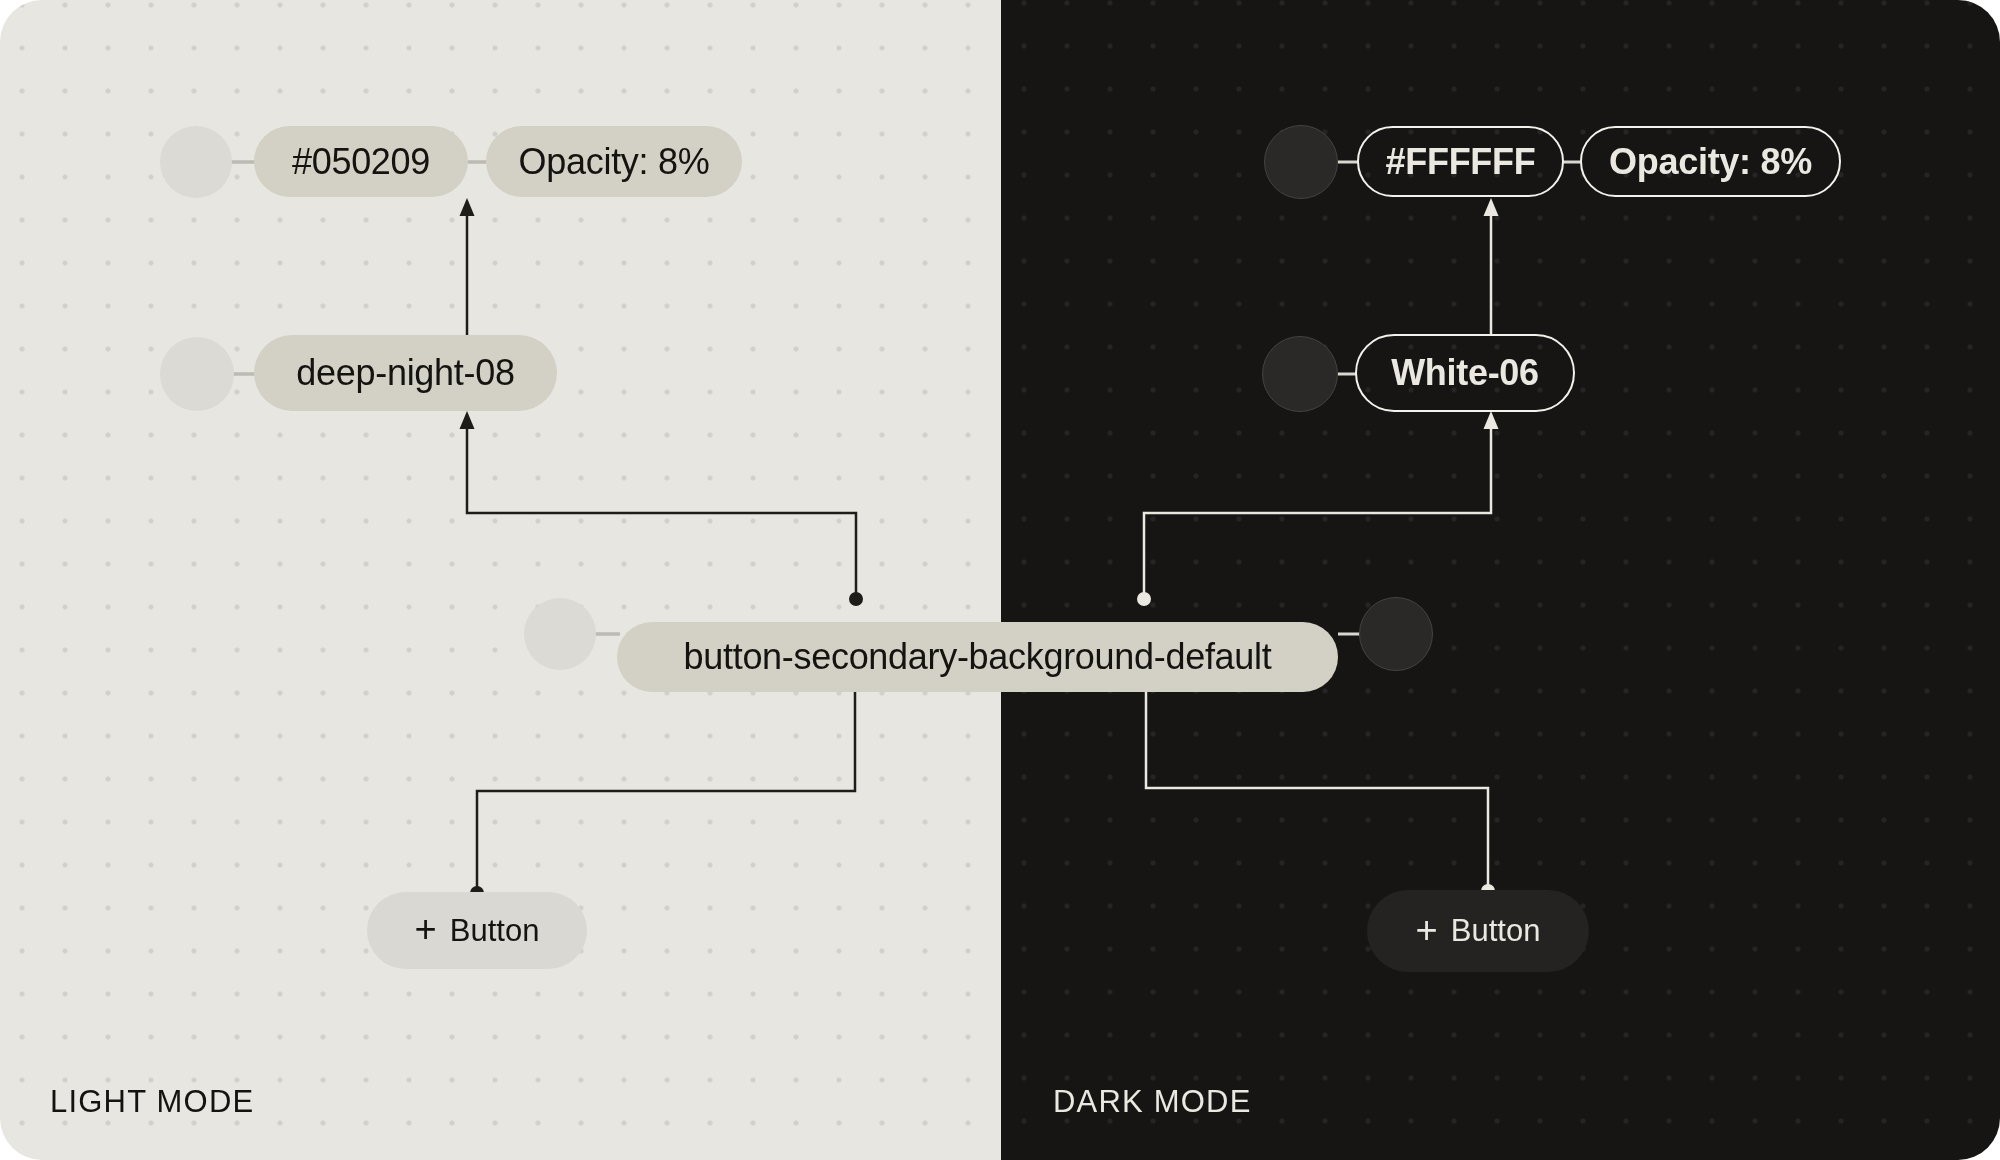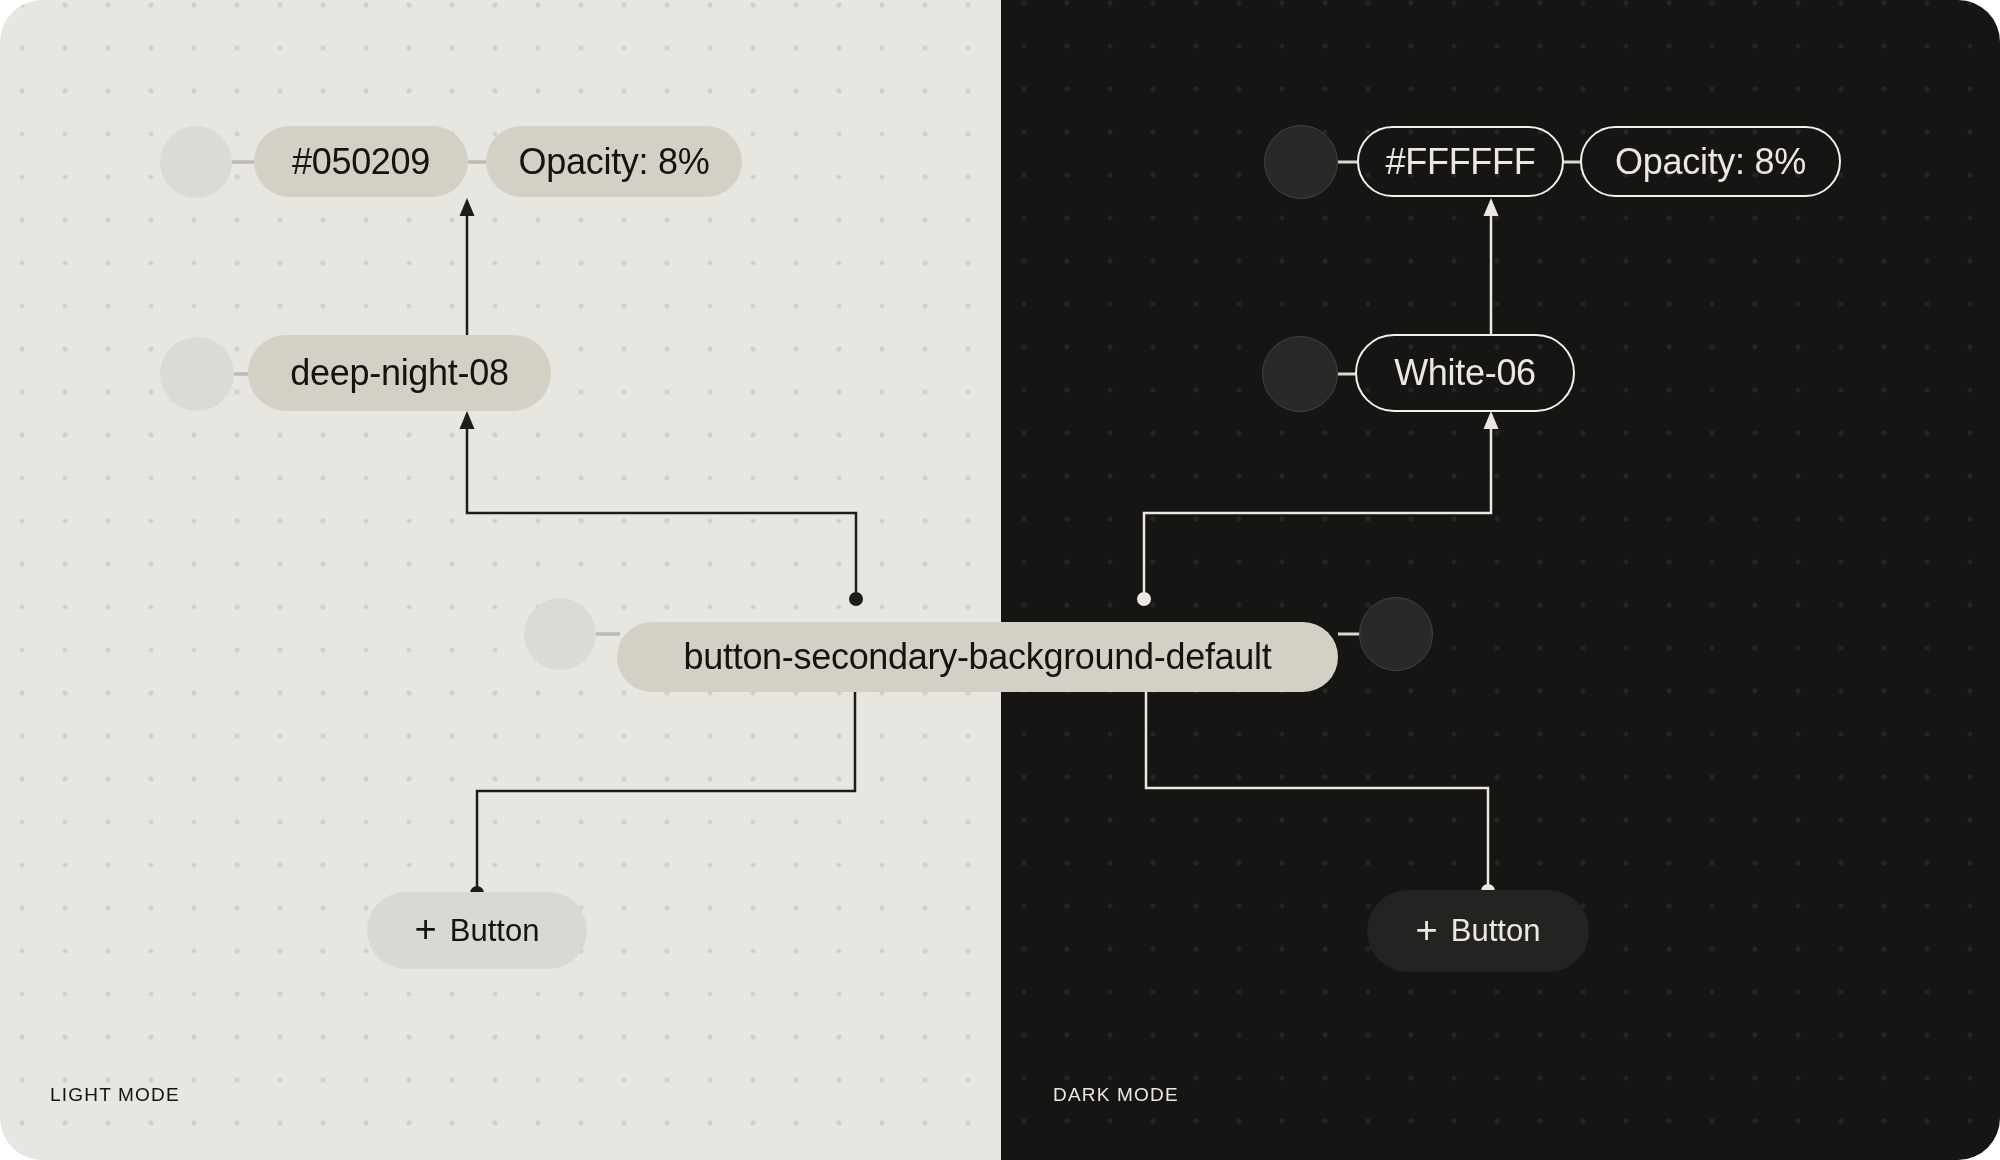--- a/index.html
+++ b/index.html
@@ -29,27 +29,27 @@
   .stub-l{stroke:var(--light-stub);stroke-width:3.5}
   .stub-d{stroke:var(--dark-stub);stroke-width:3}
   .al{fill:var(--light-line)} .dl{fill:var(--light-line)}
   .ad{fill:var(--dark-line)} .dd{fill:var(--dark-line)}
   .circle{position:absolute;border-radius:50%;}
   .circle.lt{background:var(--light-circle-fill);}
   .circle.dk{background:var(--dark-circle-fill);border:1.5px solid var(--dark-circle-border);}
   .chip{position:absolute;display:flex;align-items:center;justify-content:center;
     font-size:36px;letter-spacing:-0.3px;white-space:nowrap;border-radius:36px;}
   .chip.lt{background:var(--light-chip-fill);color:var(--light-text);}
-  .chip.dk{background:transparent;border:2.5px solid var(--dark-chip-border);color:var(--dark-text);}
+  .chip.dk{background:transparent;border:2.5px solid var(--dark-chip-border);color:var(--dark-text);font-weight:bold;}
   .btn{position:absolute;display:flex;align-items:center;justify-content:center;gap:13px;
     border-radius:41px;font-size:31px;white-space:nowrap;}
   .btn.lt{background:var(--light-button-fill);color:var(--light-text);}
   .btn.dk{background:var(--dark-button-fill);color:var(--dark-text);}
   .btn .plus{font-size:38px;font-weight:300;line-height:0;margin-top:-3px;}
-  .mode-label{position:absolute;top:1084px;font-size:19px;letter-spacing:1.2px;}
+  .mode-label{position:absolute;top:1084px;font-size:31px;letter-spacing:1.2px;}
   .mode-label.lt{left:50px;color:var(--light-text);}
   .mode-label.dk{left:1053px;color:var(--dark-text);}
 </style>
 </head>
 <body>
 
 <div class="canvas">
 
   <div class="half light"></div>
   <div class="half dark"></div>
@@ -92,21 +92,21 @@
   <div class="circle dk" style="left:1264px;top:125px;width:74px;height:74px"></div>
   <div class="circle dk" style="left:1262px;top:336px;width:76px;height:76px"></div>
   <div class="circle dk" style="left:1359px;top:597px;width:74px;height:74px"></div>
 
   <div class="chip lt" style="left:254px;top:126px;width:214px;height:71px">
     <span>#050209</span>
   </div>
   <div class="chip lt" style="left:486px;top:126px;width:256px;height:71px">
     <span>Opacity: 8%</span>
   </div>
-  <div class="chip lt" style="left:248px;top:335px;width:303px;height:76px;border-radius:38px">
+  <div class="chip lt" style="left:254px;top:335px;width:303px;height:76px;border-radius:38px">
     <span>deep-night-08</span>
   </div>
 
   <div class="chip lt" style="left:617px;top:622px;width:721px;height:70px;border-radius:35px">
     <span>button-secondary-background-default</span>
   </div>
 
   <div class="chip dk" style="left:1357px;top:126px;width:207px;height:71px">
     <span>#FFFFFF</span>
   </div>

